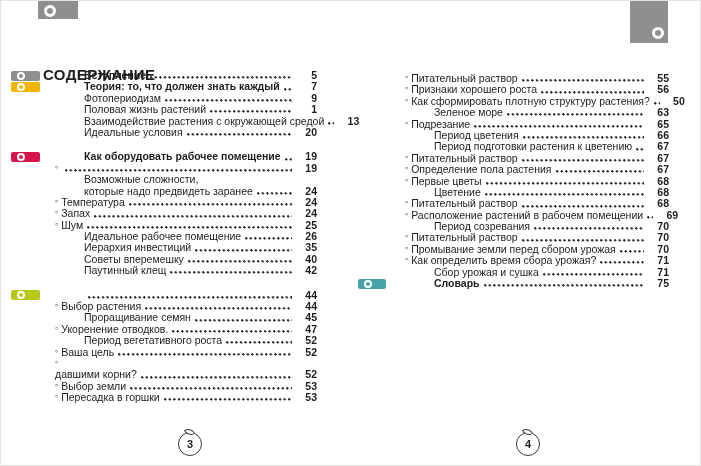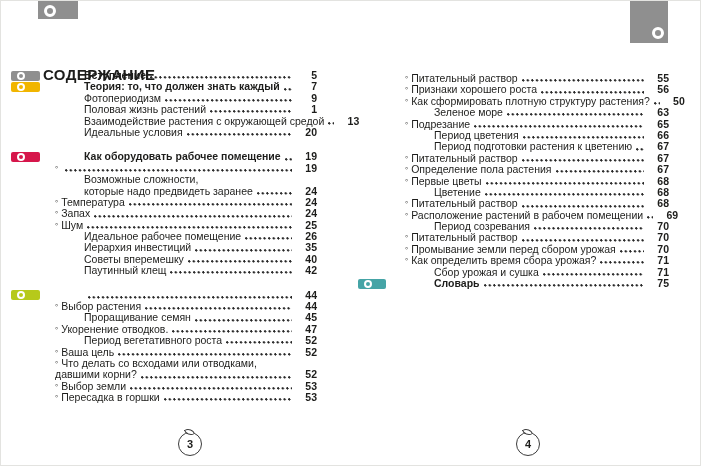--- a/index.html
+++ b/index.html
@@ -278,21 +278,20 @@
             <span class="bullet">◦</span>
             <span class="label">Ваша цель</span>
             <span class="leader"></span>
             <span class="page">52</span>
           </span>
         </div>
         <div class="row">
           <span class="badge-slot"></span>
           <span class="content indent">
             <span class="bullet">◦</span>
-            <span class="label">Что делать со всходами или отводками,</span>
           </span>
         </div>
         <div class="row">
           <span class="badge-slot"></span>
           <span class="content indent">
             <span class="label">давшими корни?</span>
             <span class="leader"></span>
             <span class="page">52</span>
           </span>
         </div>

